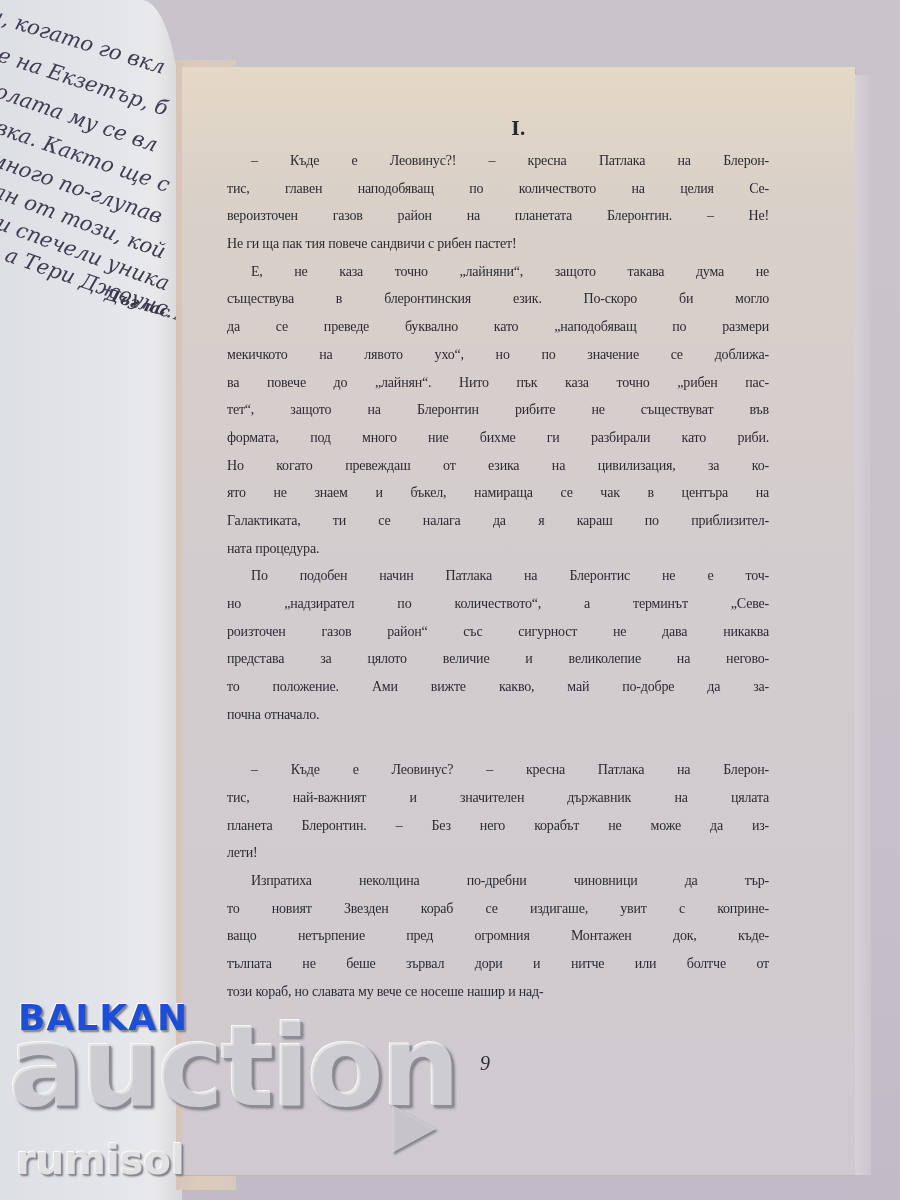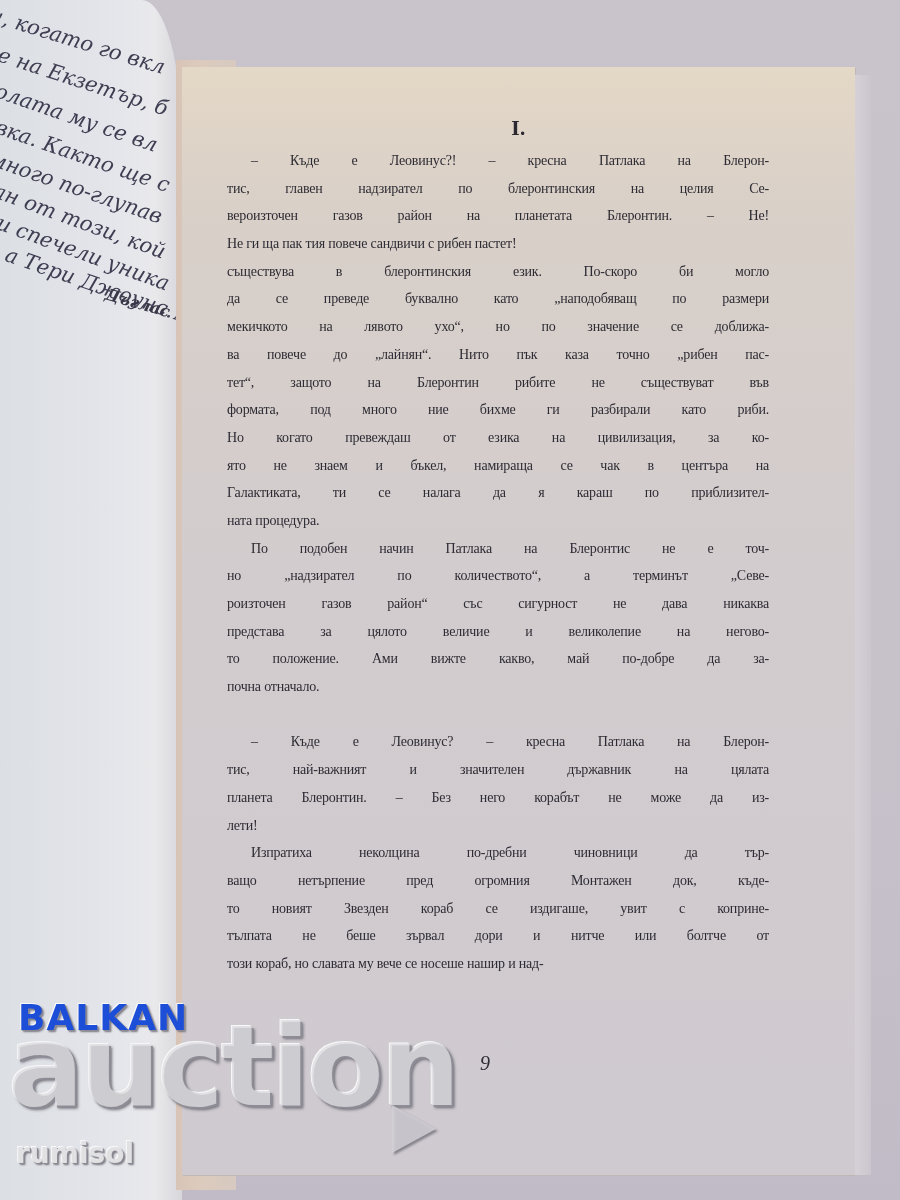--- a/index.html
+++ b/index.html
@@ -72,21 +72,21 @@
       text-shadow: 2px 2px 0 #8e8c95, 3px 3px 3px #6f6d77, -1px -1px 0 #f7f7f8;
     }
     .wm-play {
       position: absolute; left: 392px; top: 110px; width: 0; height: 0;
       border-top: 24px solid transparent; border-bottom: 24px solid transparent;
       border-left: 44px solid rgba(210,208,214,0.85);
       filter: drop-shadow(2px 2px 1px #77757e);
     }
     .wm-rumisol {
       position: absolute; left: 16px; top: 142px; font-family: "DejaVu Sans", sans-serif; font-weight: bold;
-      font-size: 28px; letter-spacing: 0px; color: #e1e1e4;
+      font-size: 40px; letter-spacing: 0px; color: #e1e1e4;
       text-shadow: 1px 1px 0 #8c8a93, 2px 2px 2px #77757e, -1px -1px 0 #fafafa;
     }
   </style>
 </head>
 <body>
 
 <div class="left-page">
   <div class="left-lines">
     <div class="left-line" style="left:20px;top:2px;transform:rotate(17deg);">и, когато го вкл</div>
     <div class="left-line" style="left:16px;top:38px;transform:rotate(18deg);">ле на Екзетър, б</div>
@@ -99,23 +99,24 @@
   </div>
   <div class="left-sign" style="left:104px;top:296px;transform:rotate(16deg);">Дъглас А</div>
 </div>
 
 <div class="gutter"></div>
 
 <div class="right-page">
   <div class="chapter-title">I.</div>
   <div class="text-block" id="text-block">
       <span class="para-line indent">– Къде е Леовинус?! – кресна Патлака на Блерон-</span>
-      <span class="para-line">тис, главен надзирател по блеронтинския на целия Се-</span>
+      <span class="para-line">тис, главен наподобяващ по количеството на целия Се-</span>
       <span class="para-line">вероизточен газов район на планетата Блеронтин. – Не!</span>
       <span class="para-line last">Не ги ща пак тия повече сандвичи с рибен пастет!</span>
+      <span class="para-line indent">Е, не каза точно „лайняни“, защото такава дума не</span>
       <span class="para-line">съществува в блеронтинския език. По-скоро би могло</span>
       <span class="para-line">да се преведе буквално като „наподобяващ по размери</span>
       <span class="para-line">мекичкото на лявото ухо“, но по значение се доближа-</span>
       <span class="para-line">ва повече до „лайнян“. Нито пък каза точно „рибен пас-</span>
       <span class="para-line">тет“, защото на Блеронтин рибите не съществуват във</span>
       <span class="para-line">формата, под много ние бихме ги разбирали като риби.</span>
       <span class="para-line">Но когато превеждаш от езика на цивилизация, за ко-</span>
       <span class="para-line">ято не знаем и бъкел, намираща се чак в центъра на</span>
       <span class="para-line">Галактиката, ти се налага да я караш по приблизител-</span>
       <span class="para-line last">ната процедура.</span>
@@ -124,22 +125,22 @@
       <span class="para-line">роизточен газов район“ със сигурност не дава никаква</span>
       <span class="para-line">представа за цялото величие и великолепие на негово-</span>
       <span class="para-line">то положение. Ами вижте какво, май по-добре да за-</span>
       <span class="para-line last">почна отначало.</span>
       <span class="gap"></span>
       <span class="para-line indent">– Къде е Леовинус? – кресна Патлака на Блерон-</span>
       <span class="para-line">тис, най-важният и значителен държавник на цялата</span>
       <span class="para-line">планета Блеронтин. – Без него корабът не може да из-</span>
       <span class="para-line last">лети!</span>
       <span class="para-line indent">Изпратиха неколцина по-дребни чиновници да тър-</span>
+      <span class="para-line">то новият Звезден кораб се издигаше, увит с коприне-</span>
       <span class="para-line">ващо нетърпение пред огромния Монтажен док, къде-</span>
-      <span class="para-line">то новият Звезден кораб се издигаше, увит с коприне-</span>
       <span class="para-line">тълпата не беше зървал дори и нитче или болтче от</span>
       <span class="para-line last">този кораб, но славата му вече се носеше нашир и над-</span>
     </div>
   <div class="page-number">9</div>
 </div>
 
 <div class="watermark">
   <div class="wm-balkan">BALKAN</div>
   <div class="wm-auction">auction</div>
   <div class="wm-play"></div>

